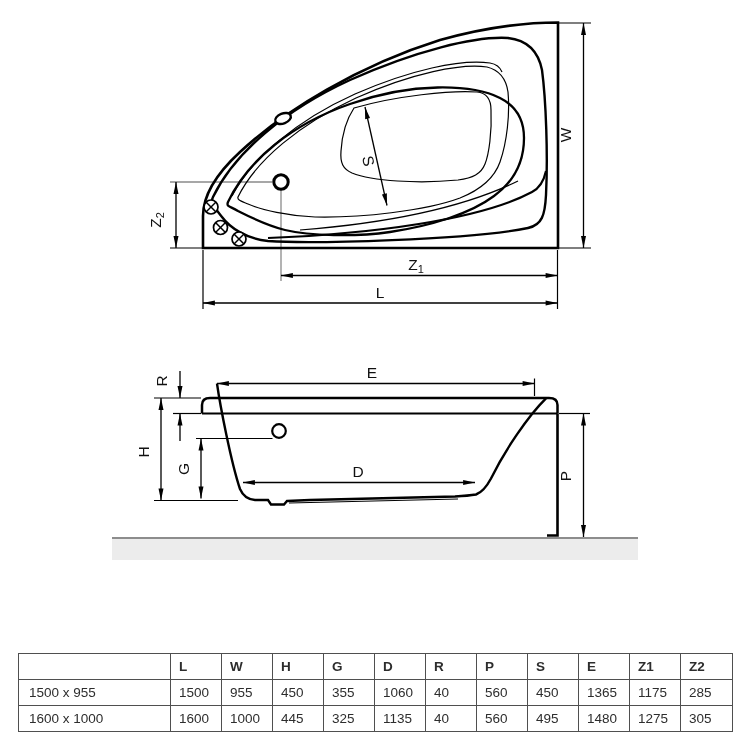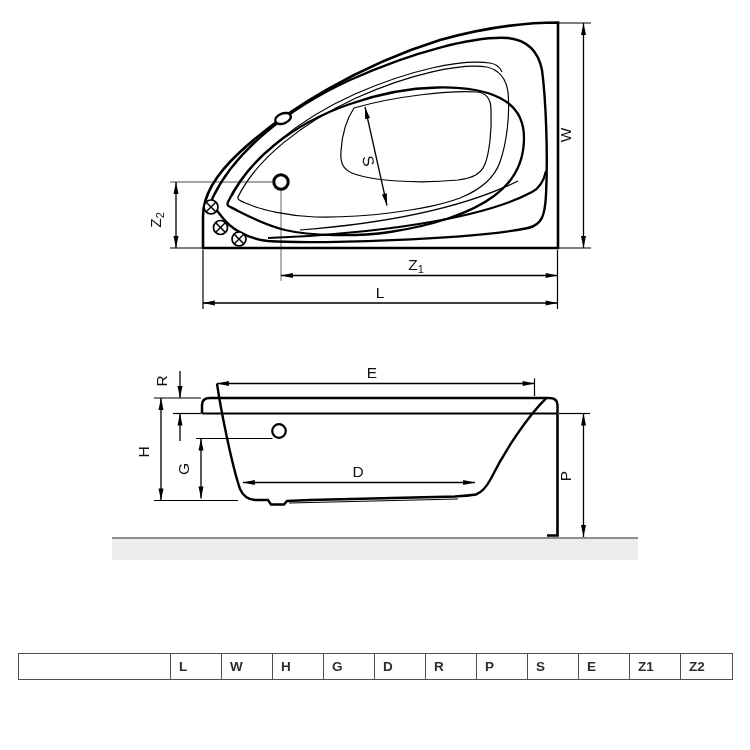--- a/index.html
+++ b/index.html
@@ -233,15 +233,43 @@
         <th>D</th>
         <th>R</th>
         <th>P</th>
         <th>S</th>
         <th>E</th>
         <th>Z1</th>
         <th>Z2</th>
       </tr>
     </thead>
     <tbody>
+      <tr>
+        <td class="rowlabel">1500 x 955</td>
+        <td>1500</td>
+        <td>955</td>
+        <td>450</td>
+        <td>355</td>
+        <td>1060</td>
+        <td>40</td>
+        <td>560</td>
+        <td>450</td>
+        <td>1365</td>
+        <td>1175</td>
+        <td>285</td>
+      </tr>
+      <tr>
+        <td class="rowlabel">1600 x 1000</td>
+        <td>1600</td>
+        <td>1000</td>
+        <td>445</td>
+        <td>325</td>
+        <td>1135</td>
+        <td>40</td>
+        <td>560</td>
+        <td>495</td>
+        <td>1480</td>
+        <td>1275</td>
+        <td>305</td>
+      </tr>
     </tbody>
   </table>
 </div>
 
 </body></html>

